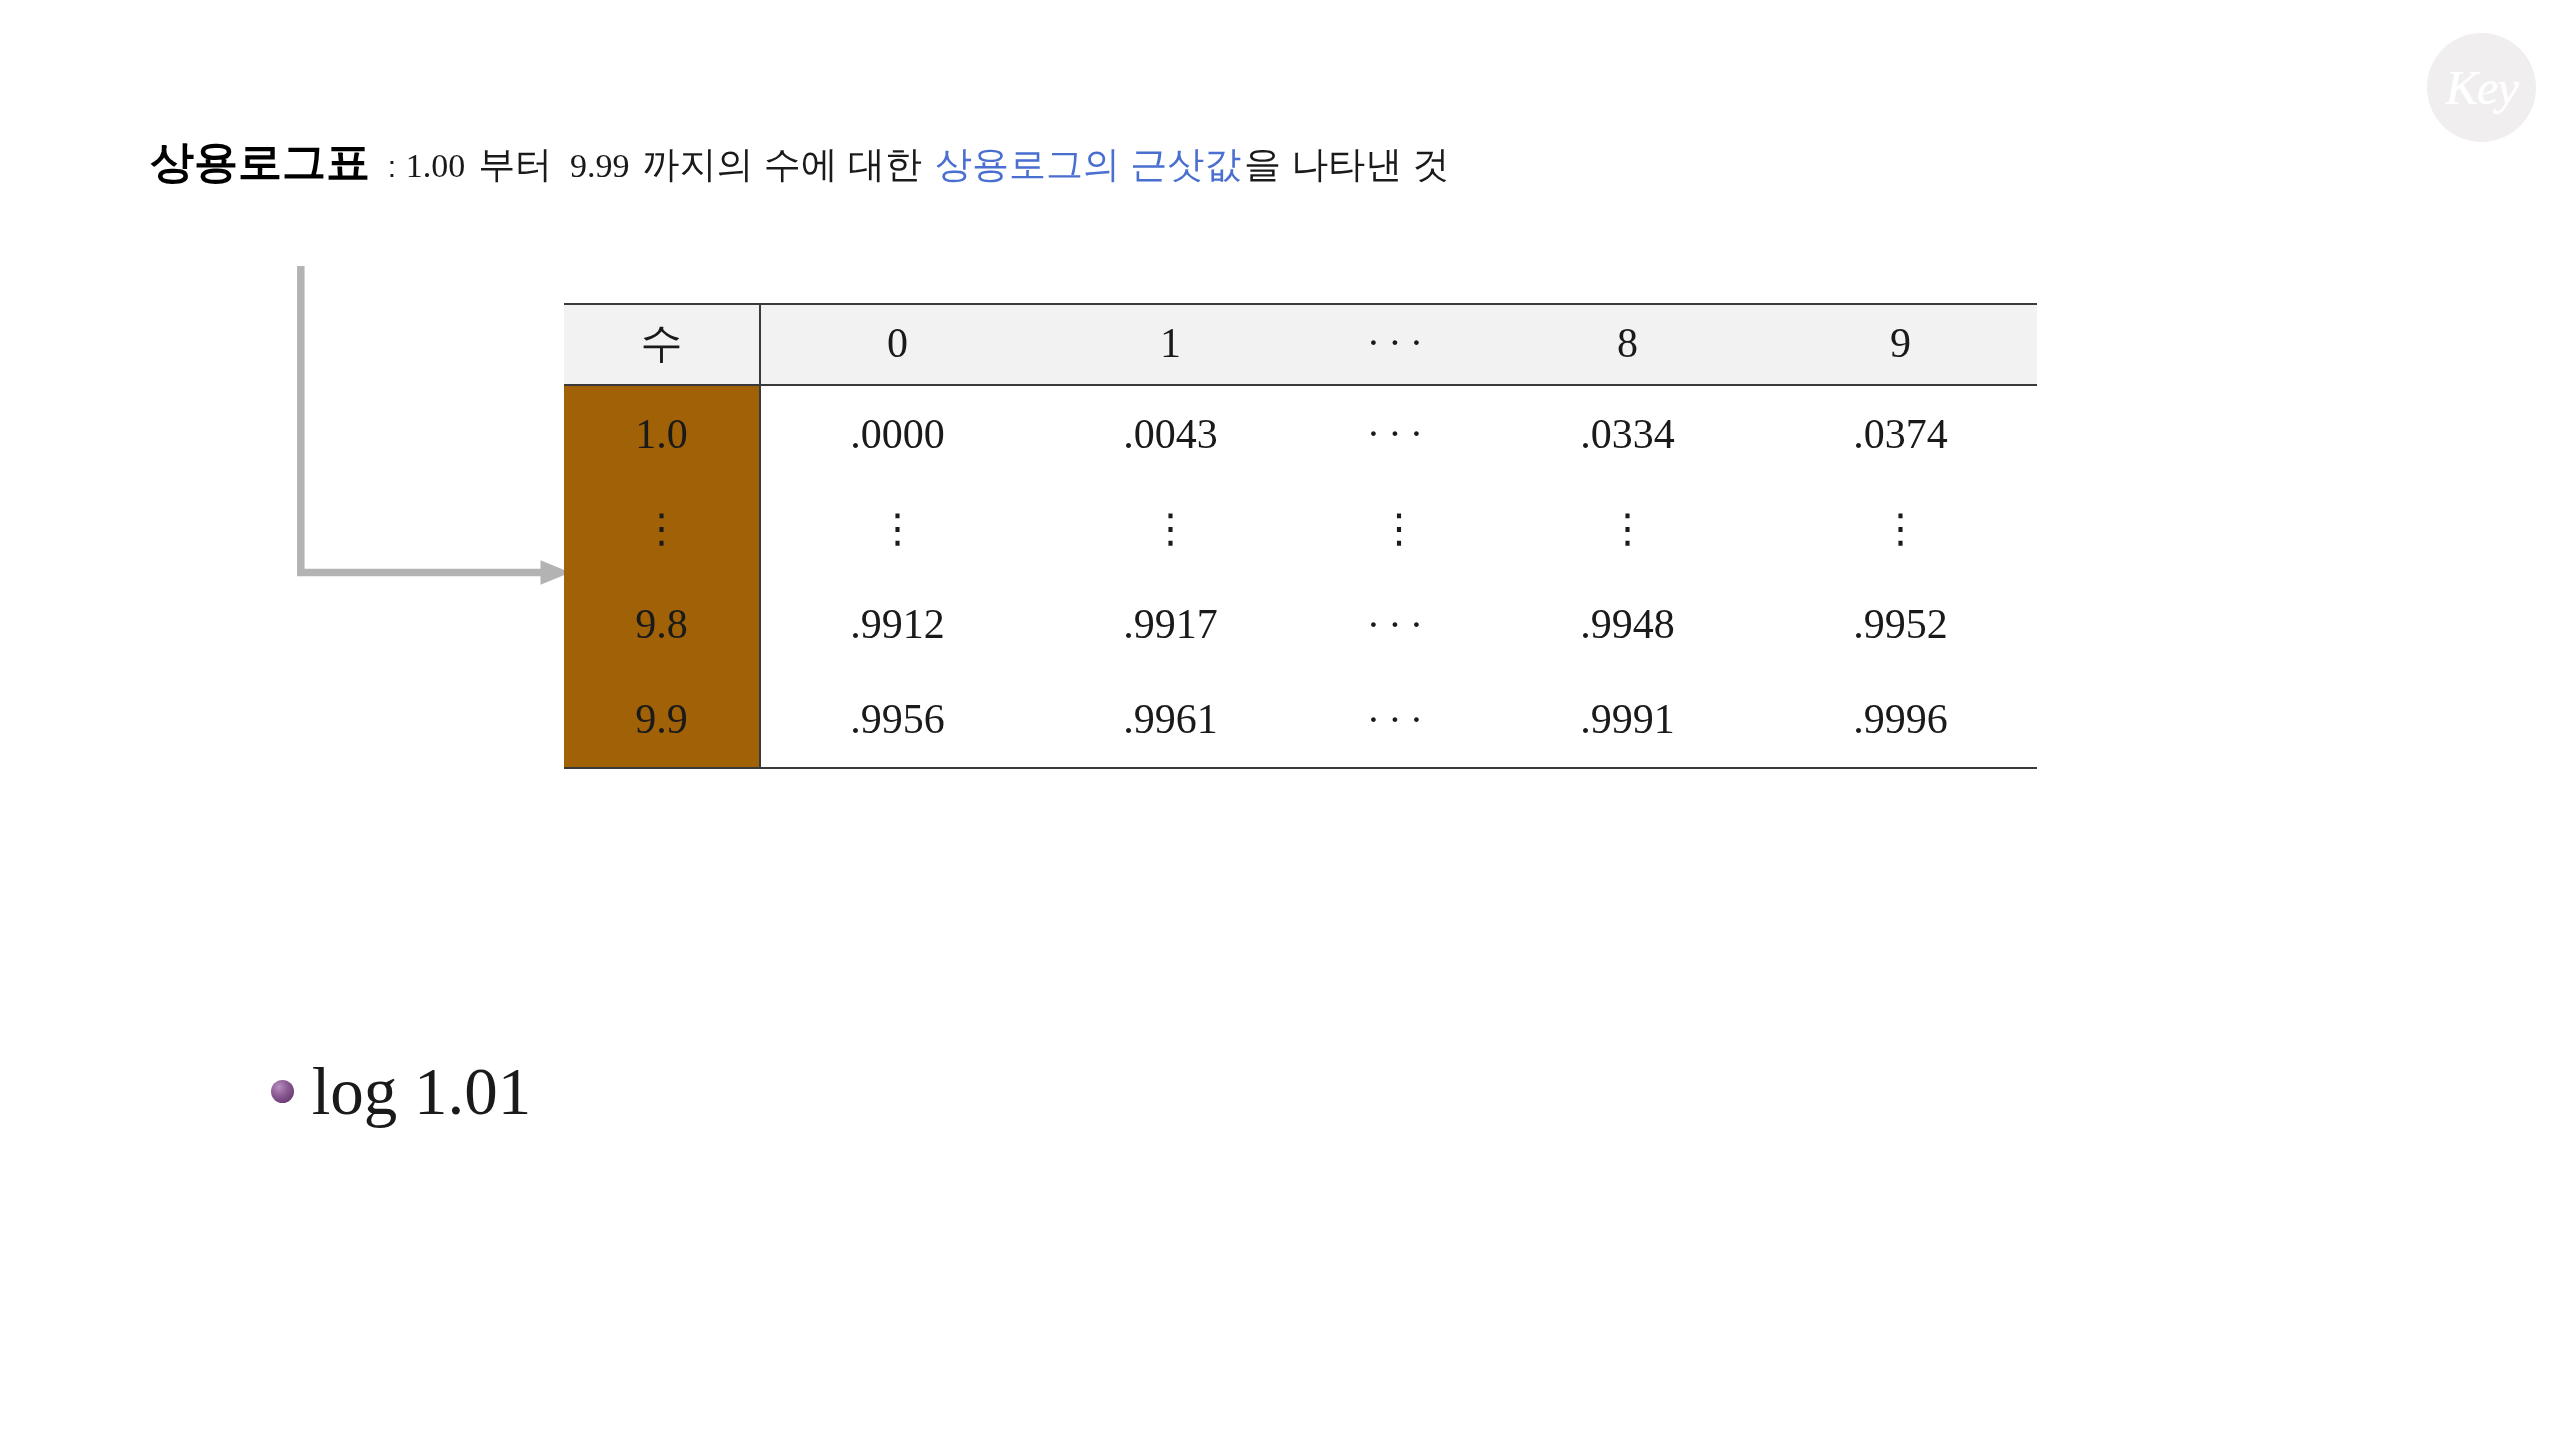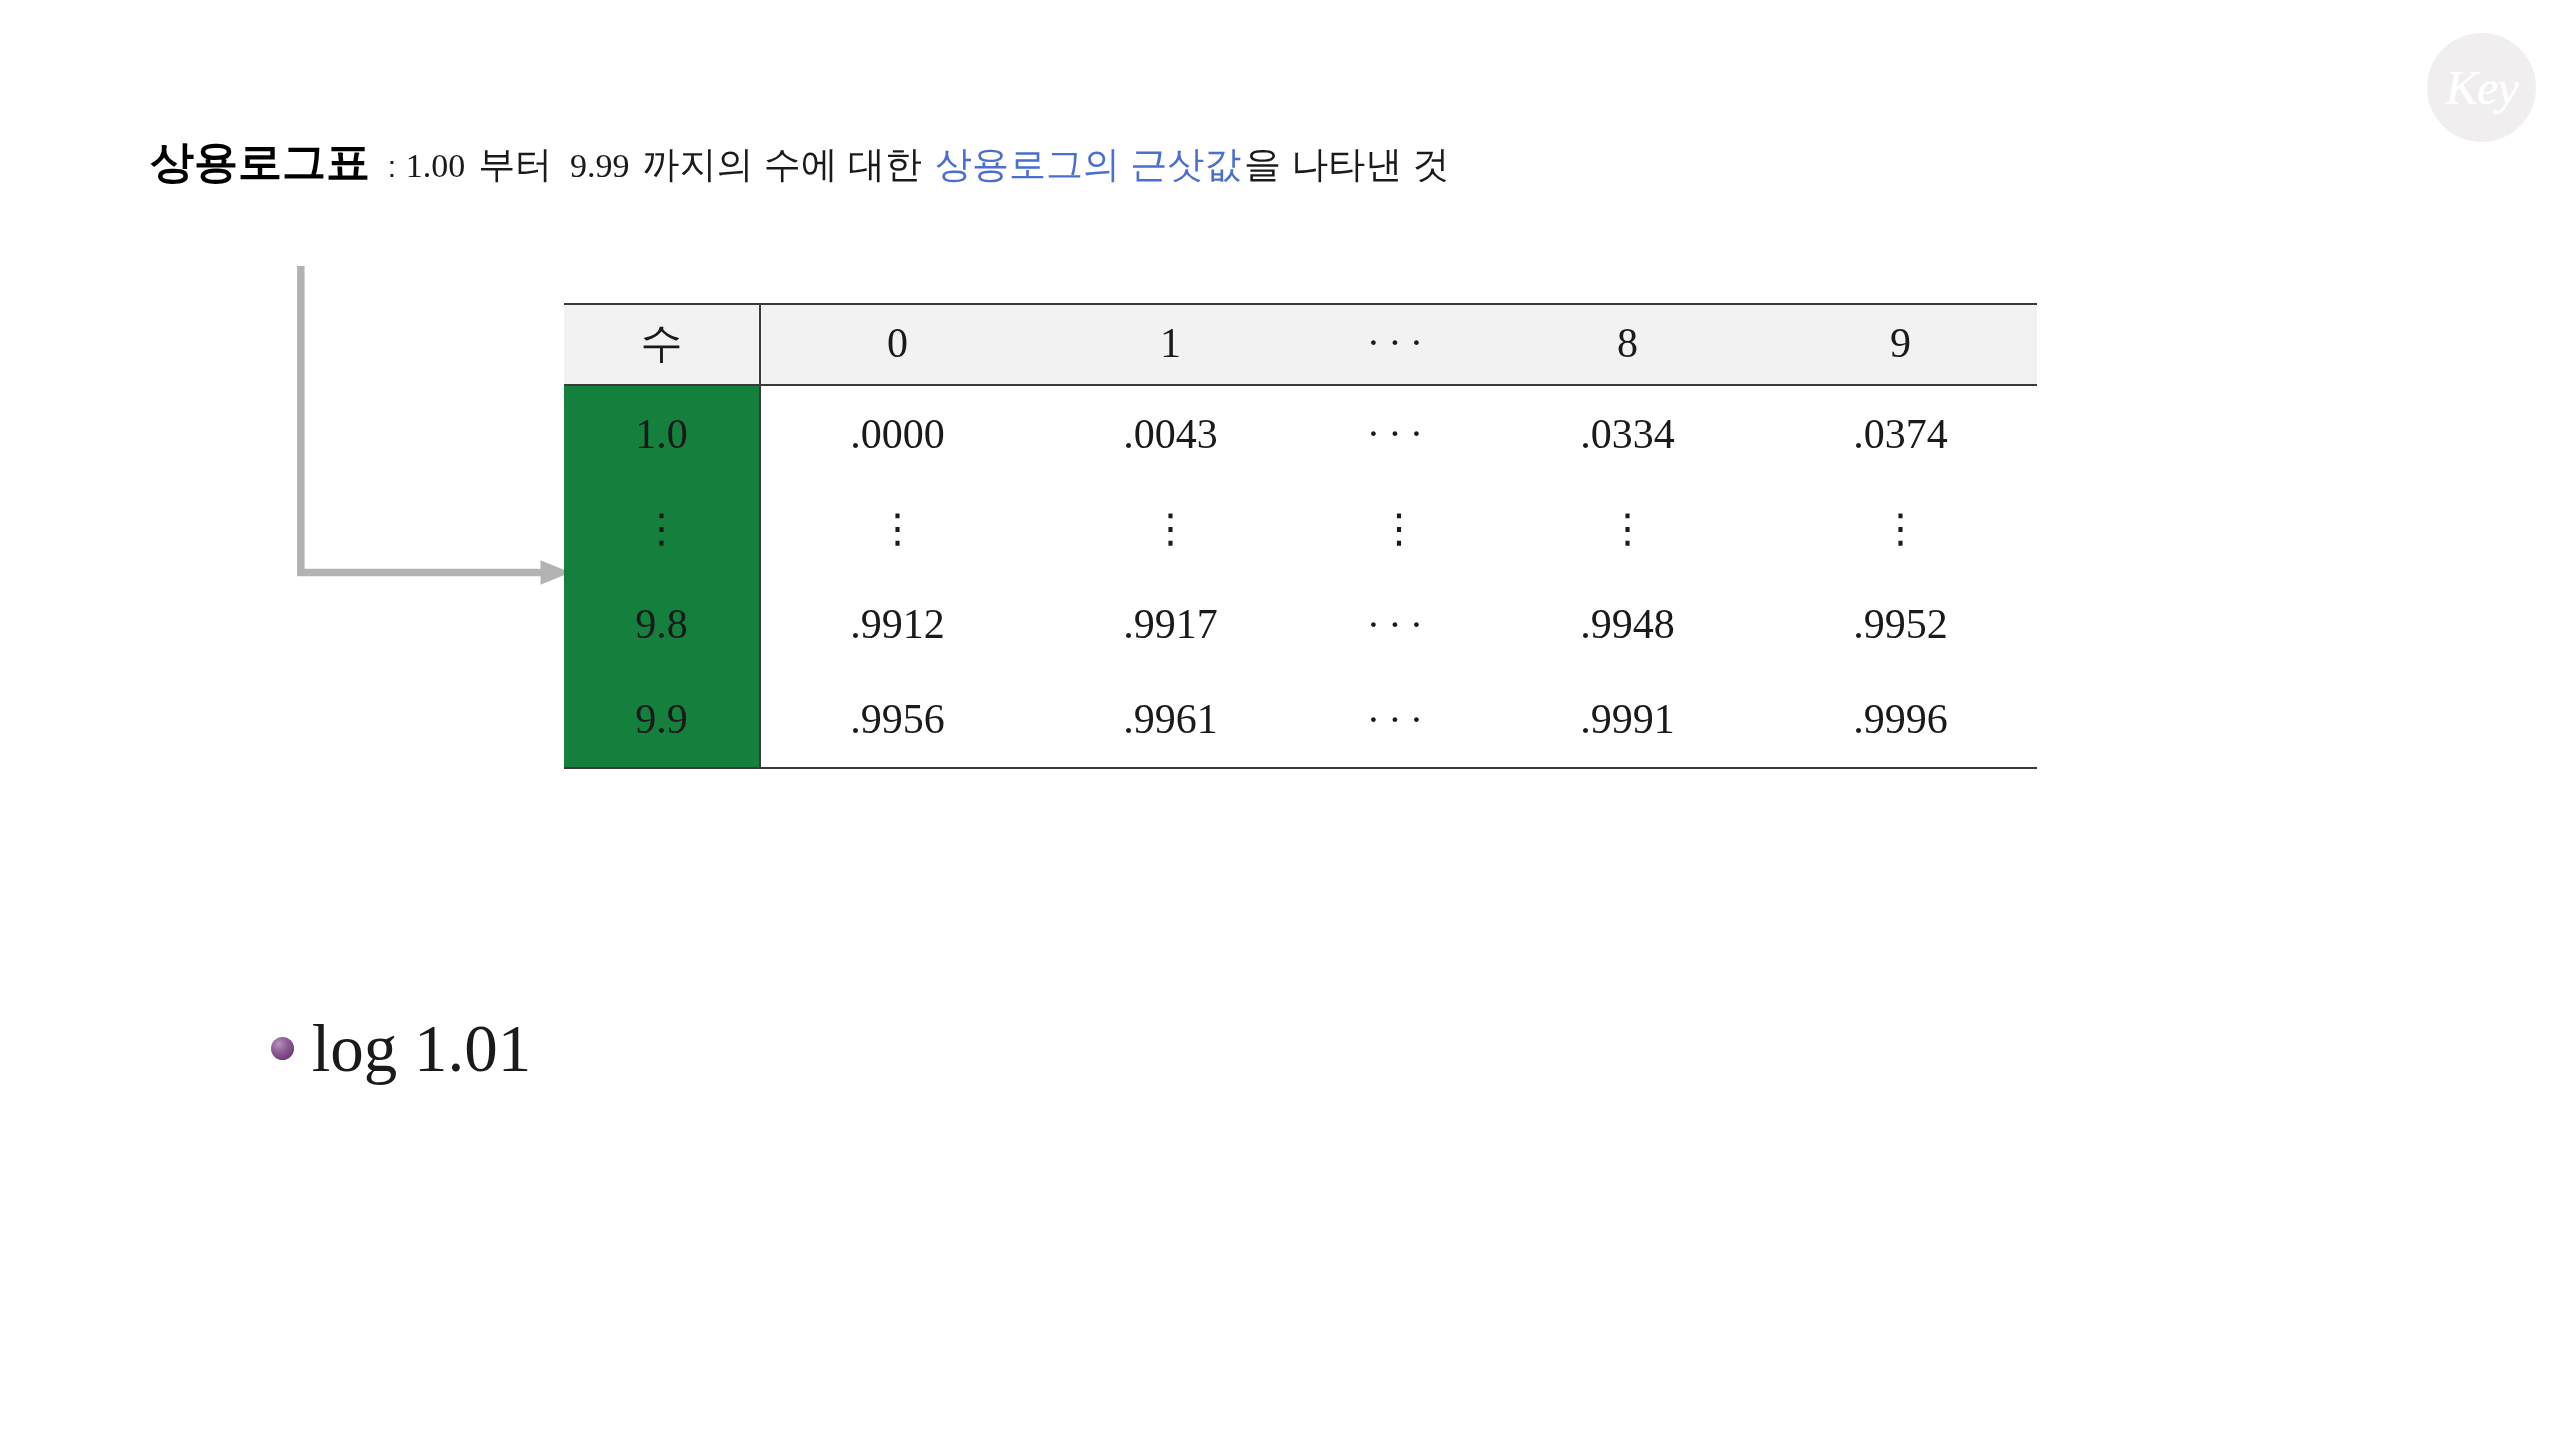--- a/index.html
+++ b/index.html
@@ -116,41 +116,41 @@
     text-align: center;
     padding: 4.1px 0 4.1px 0;
     height: 87px;
     vertical-align: middle;
   }
   table.logtable tbody tr:last-child td {
     border-bottom: 2.7px solid #3a3a3a;
   }
   
   table.logtable .c0 {
-    background: #15803d;
+    background: #a16207;
     width: 195px;
     border-right: 2.7px solid #3a3a3a;
   }
   table.logtable thead .c0 { background: #f2f2f2; }
   table.logtable .cd { width: 273px; }
   table.logtable .cdots { width: 184px; }
   .dots-h {
     letter-spacing: 8.2px;
     font-size: 40px;
   }
   .dots-v {
     font-size: 40px;
     line-height: 0.8;
   }
 
   
   #bullet-line {
     position: absolute;
     left: 271px;
-    top: 1015px;
+    top: 1058px;
     display: flex;
     align-items: center;
   }
   #bullet-dot {
     width: 23px;
     height: 23px;
     border-radius: 50%;
     background: radial-gradient(circle at 34% 30%, #b98fc0 0%, #8e5f96 38%, #6b3a72 78%, #512a58 100%);
     margin-right: 17.7px;
     flex: 0 0 auto;

